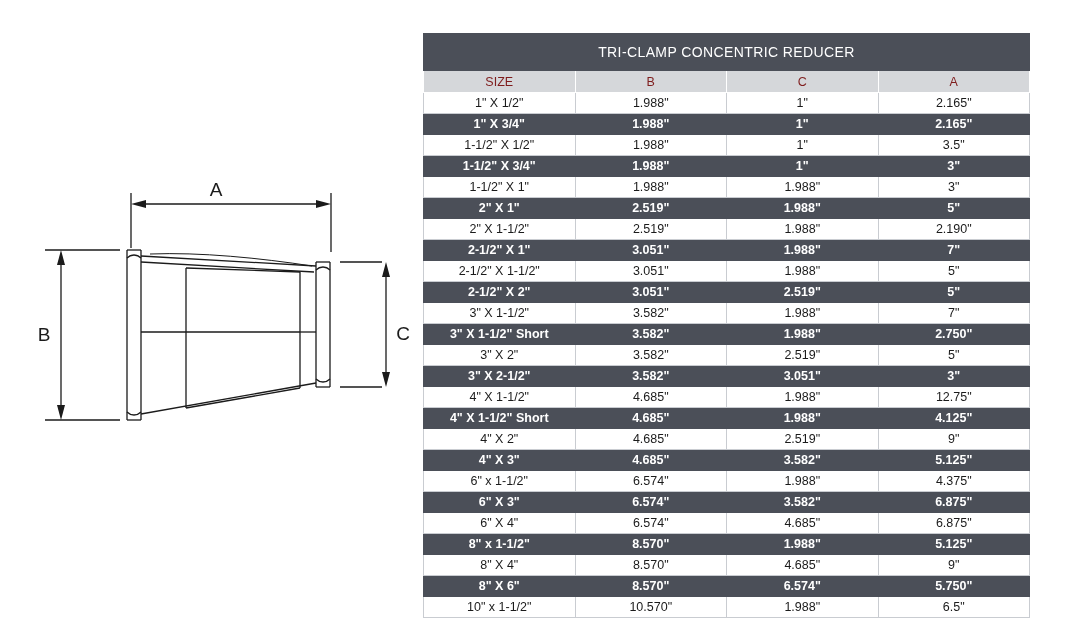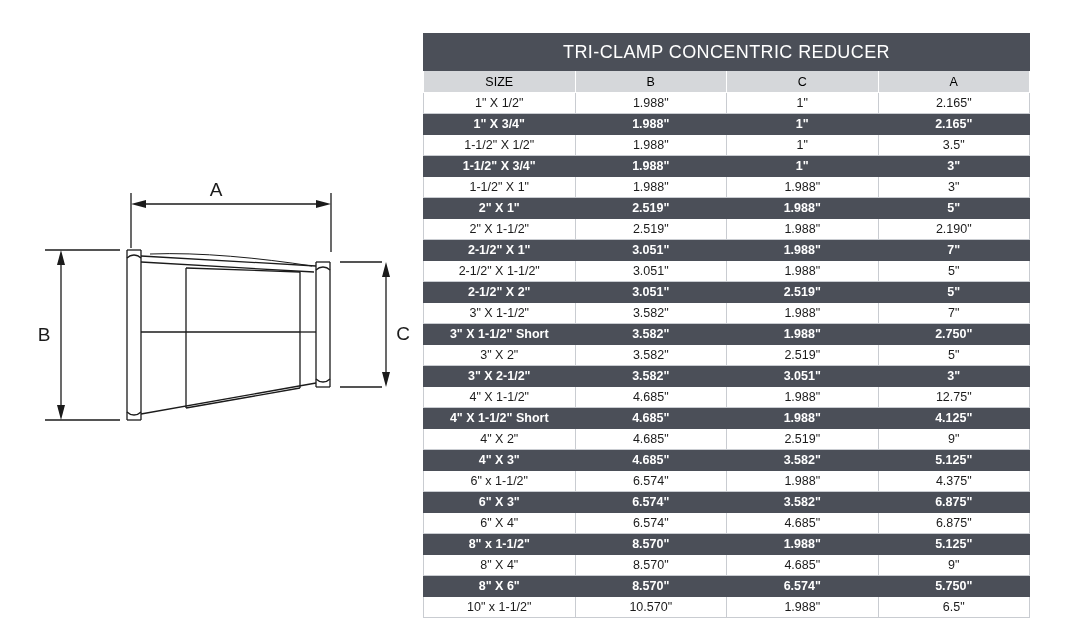--- a/index.html
+++ b/index.html
@@ -47,28 +47,28 @@
     border: 1px solid #ffffff;
     text-align: center;
     font-size: 12.5px;
     height: 20px;
     padding: 0;
     color: #1b1b1b;
   }
   tr.title-row td {
     background: #4b4f58;
     color: #ffffff;
-    font-size: 18px;
+    font-size: 14px;
     height: 36px;
     letter-spacing: 0.4px;
     border: 1px solid #4b4f58;
   }
   tr.head-row td {
     background: #d5d7da;
-    color: #000000;
+    color: #7f1d1d;
     font-size: 12.5px;
     height: 21px;
     border: 1px solid #ffffff;
   }
   tr.odd td {
     background: #ffffff;
     color: #1b1b1b;
     border-top: 1px solid #c9ccd1;
     border-bottom: 1px solid #c9ccd1;
     border-left: 1px solid #c9ccd1;

